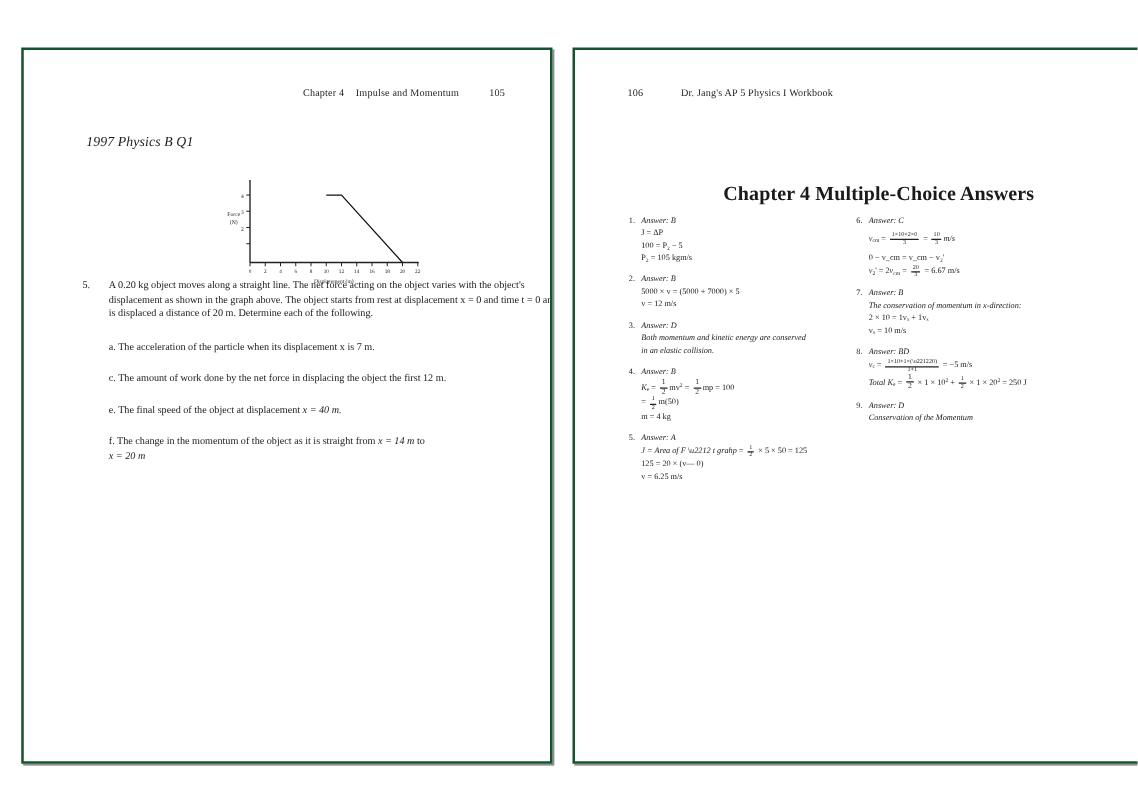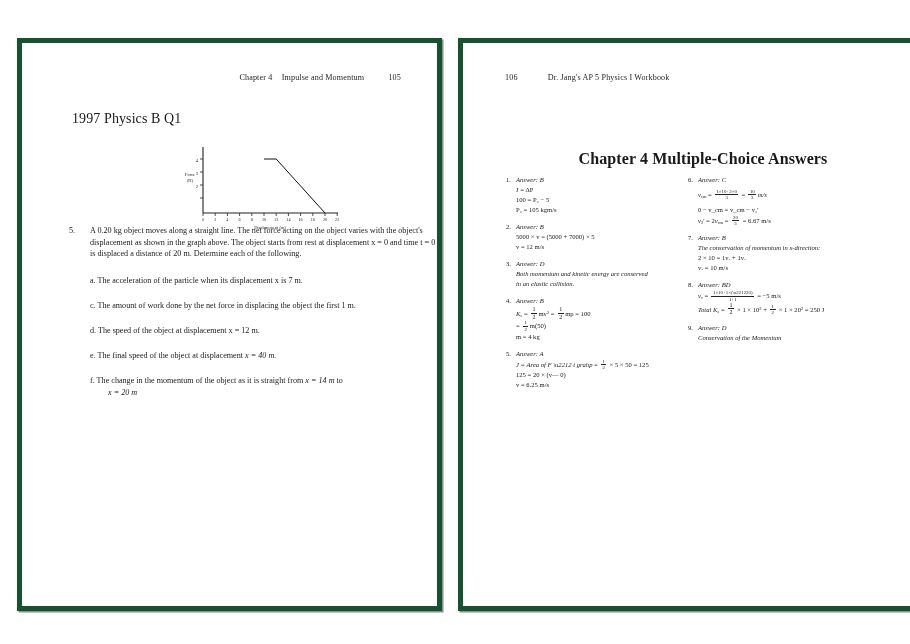--- a/index.html
+++ b/index.html
@@ -19,21 +19,21 @@
     position: relative;
     width: 910px;
     height: 644px;
     display: flex;
     align-items: flex-start;
   }
 
   .page {
     position: absolute;
     background: #ffffff;
-    border: 5px solid #14532d;
+    border: 2px solid #14532d;
     box-shadow: 1.5px 1.5px 0 0 #8d8d8d;
     box-sizing: border-box;
     overflow: hidden;
   }
 
   .page-left {
     left: 17px;
     top: 38px;
     width: 425px;
     height: 573px;
@@ -65,22 +65,23 @@
     left: 42px;
     top: 30px;
   }
   .runhead-right .pno { margin-right: 28px; }
 
   
   .qlabel {
     position: absolute;
     left: 50px;
     top: 68px;
-    font-size: 14px;
+    font-size: 11px;
     letter-spacing: 0.1px;
+    font-style: italic;
   }
 
   .graph-wrap {
     position: absolute;
     left: 150px;
     top: 100px;
     width: 180px;
     height: 92px;
   }
   .graph-svg { display: block; }
@@ -106,21 +107,21 @@
   .subitems {
     position: absolute;
     left: 68px;
     top: 232px;
     width: 360px;
     font-size: 8.15px;
     line-height: 1.4;
   }
   .subitem { margin-bottom: 13.5px; }
   .subitem.last { line-height: 1.5; }
-  .subitem .ind { display: inline-block; margin-left: 18px; }
+  .subitem .ind { display: inline-block; }
   .it { font-style: italic; }
 
   
   .answers-title {
     position: absolute;
     left: 0;
     right: 0;
     top: 107px;
     text-align: center;
     font-size: 16px;
@@ -266,22 +267,21 @@
       </svg>
     </div>
 
     <div class="qbody">
       <span class="num">5.</span>
       <div class="qtext">A 0.20 kg object moves along a straight line. The net force acting on the object varies with the object's displacement as shown in the graph above. The object starts from rest at displacement x = 0 and time t = 0 and is displaced a distance of 20 m. Determine each of the following.</div>
     </div>
 
     <div class="subitems">
       <div class="subitem">a. The acceleration of the particle when its displacement x is 7 m.</div>
-      <div class="subitem">c. The amount of work done by the net force in displacing the object the first 1 m.</div>
-      <div class="subitem">d. The speed of the object at displacement x = 12 m.</div>
+      <div class="subitem">c. The amount of work done by the net force in displacing the object the first 12 m.</div>
       <div class="subitem">
         <span>e. The final speed of the object at displacement </span><span class="it">x = 40 m.</span>
       </div>
       <div class="subitem last">
         <span>f. The change in the momentum of the object as it is straight from </span><span class="it">x  =  14 m</span><span> to</span><br>
         <span class="it ind">x  =  20 m</span>
       </div>
     </div>
 
   </div>

